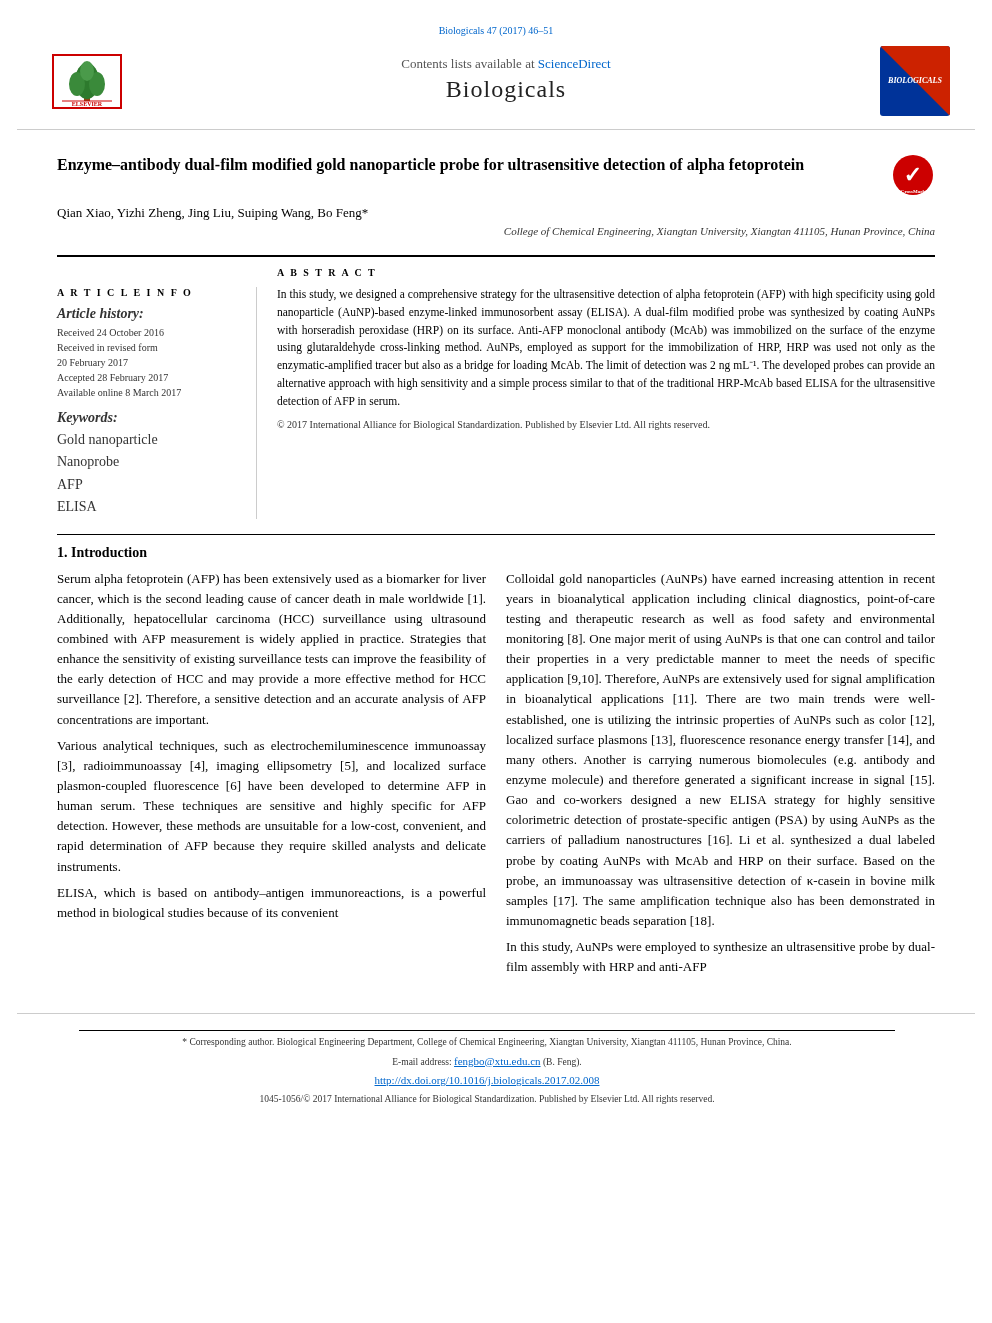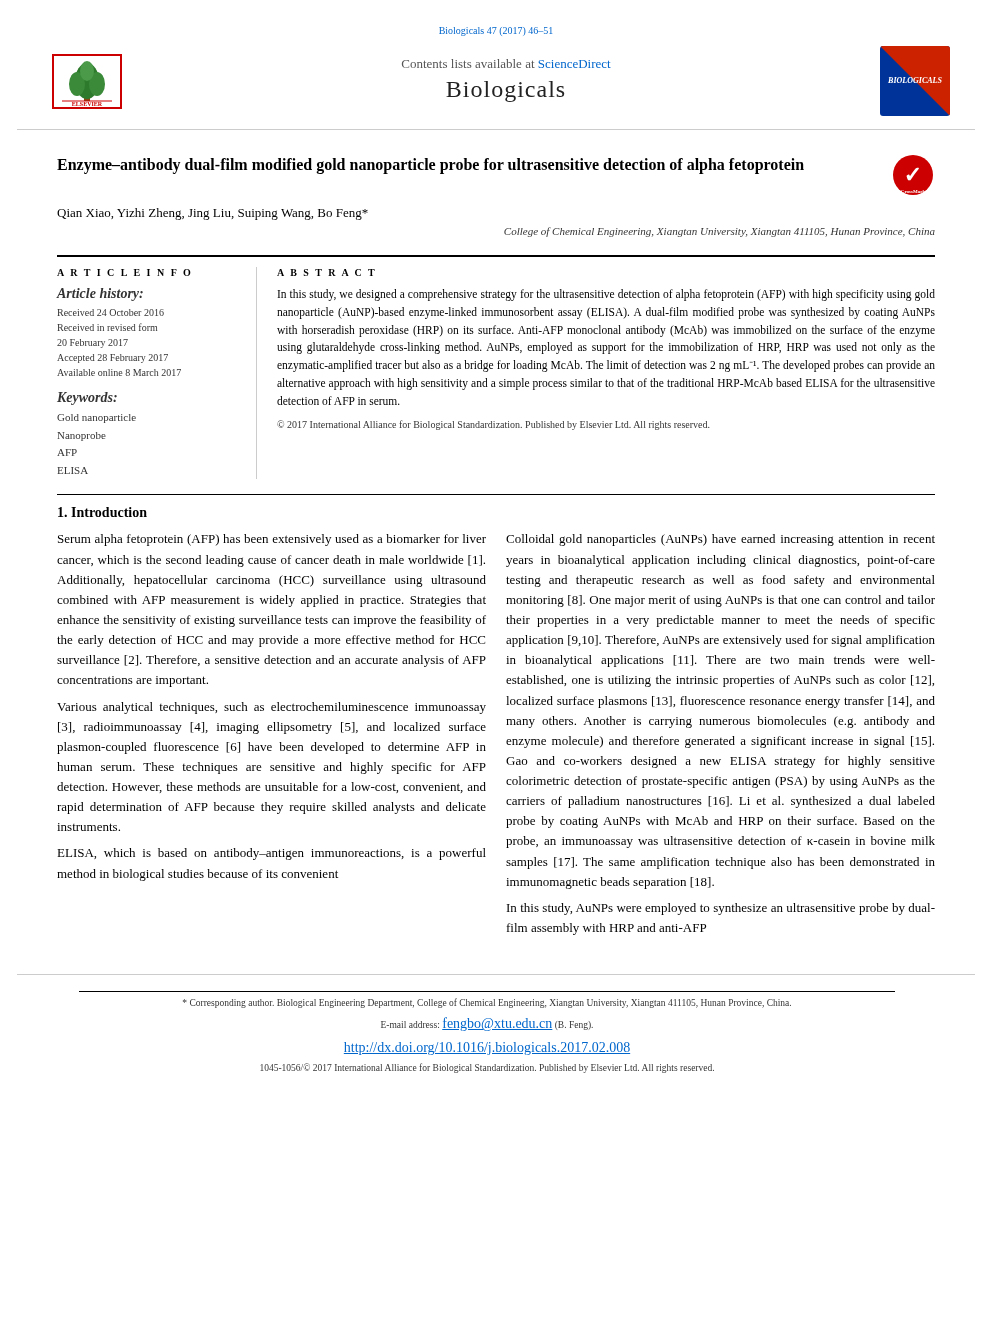--- a/index.html
+++ b/index.html
@@ -160,20 +160,21 @@
       gap: 20px;
       border-top: 2px solid #000;
       padding-top: 10px;
       margin-bottom: 15px;
     }
     .col-left {
       width: 200px;
       flex-shrink: 0;
       border-right: 1px solid #ccc;
       padding-right: 15px;
+      margin-top: 20px;
     }
     .col-right {
       flex: 1;
     }
 
     .section-label {
       font-size: 10px;
       letter-spacing: 2px;
       font-weight: bold;
       color: #000;
@@ -194,21 +195,21 @@
     .article-info-line {
       font-size: 10px;
       color: #333;
       line-height: 1.5;
     }
 
     .keywords-section {
       margin-top: 10px;
     }
     .keyword-item {
-      font-size: 11px;
+      font-size: 14px;
       color: #333;
       line-height: 1.6;
     }
 
     .abstract-text {
       font-size: 11.5px;
       line-height: 1.55;
       color: #000;
       text-align: justify;
     }
@@ -261,21 +262,21 @@
       padding-right: 40px;
     }
     .footnote-text {
       font-size: 9.5px;
       color: #333;
       line-height: 1.5;
       margin-bottom: 3px;
     }
     .footnote-link {
       color: #0066cc;
-      font-size: 14px;
+      font-size: 11px;
     }
 
     .page-footer {
       border-top: 1px solid #000;
       margin: 8px 40px 0 22px;
       padding-top: 4px;
       text-align: center;
     }
   </style>
 </head>

